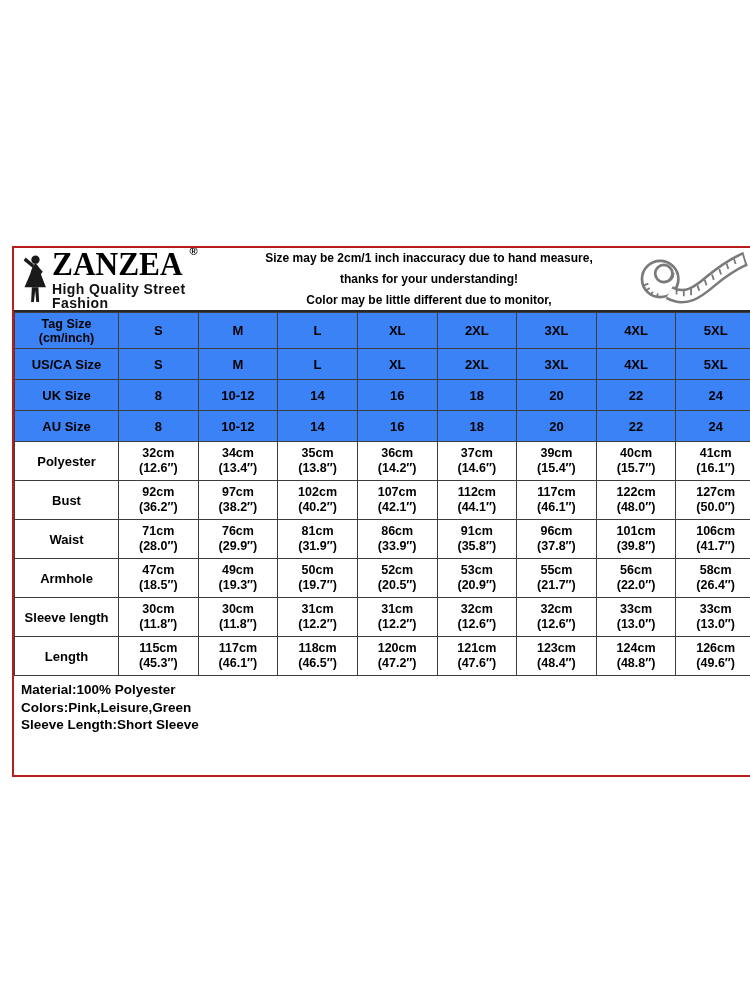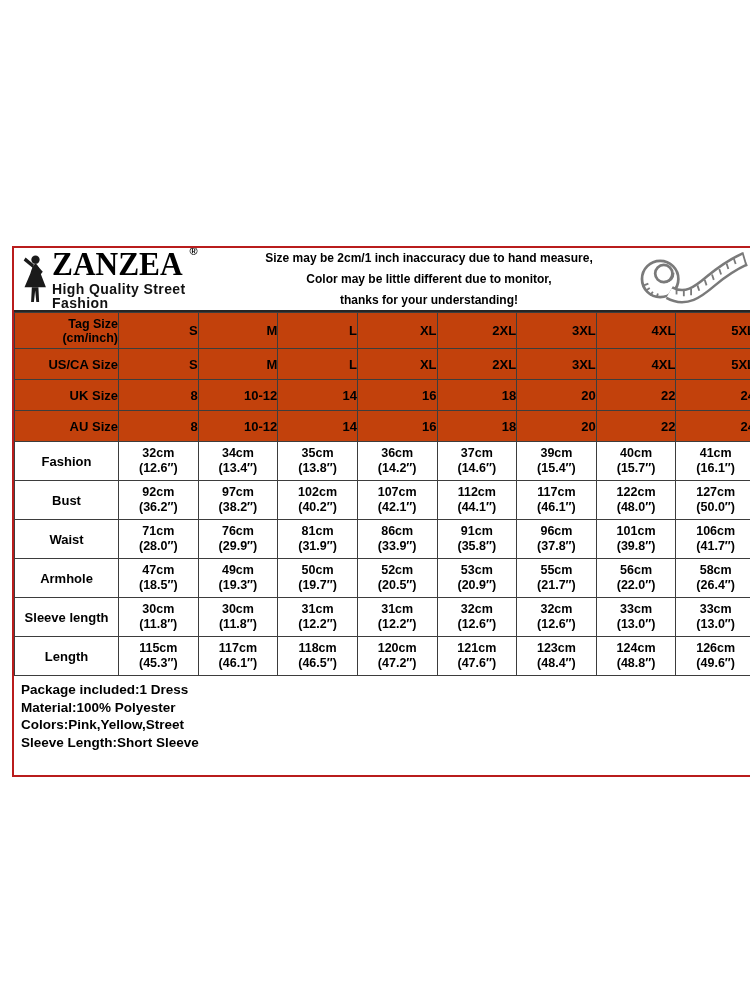--- a/index.html
+++ b/index.html
@@ -41,21 +41,21 @@
     border:1px solid #3d3d3d;text-align:center;vertical-align:middle;
     font-weight:bold;padding:1px 0;overflow:hidden;
   }
   td.lbl{font-size:13px;}
   td.val{font-size:13px;}
   tr.h-size td{height:28px;}
   tr.h-tag td{height:33px;}
   tr.h-meas td{height:36px;}
   tr.h-meas td.val{font-size:12.5px;line-height:15px;text-align:center;}
   tr.h-tag td.lbl{font-size:12.5px;line-height:14px;}
-  tr.shaded td{background:#c2410c;text-align:right;}
+  tr.shaded td{background:#3b82f6;}
   
   .product-info{
     padding:5px 7px 6px 7px;font-weight:bold;font-size:13.5px;line-height:17.6px;
     min-height:88px;
   }
 </style>
 </head>
 <body>
 
 <div class="sheet">
@@ -73,22 +73,22 @@
       </svg>
       <div class="logo-text">
         <div class="brand-row">
           <span class="brand">ZANZEA</span><span class="tm">®</span>
         </div>
         <div class="tagline">High Quality Street Fashion</div>
       </div>
     </div>
     <div class="disclaimer">
       <div>Size may be 2cm/1 inch inaccuracy due to hand measure,</div>
+      <div>thanks for your understanding!</div>
       <div>Color may be little different due to monitor,</div>
-      <div>thanks for your understanding!</div>
     </div>
     <div class="tape">
       <svg width="120" height="60" viewBox="0 0 130 66" xmlns="http://www.w3.org/2000/svg" aria-hidden="true">
         <g fill="none" stroke="#7a7a7a" stroke-width="3">
           <circle cx="30" cy="33" r="20"></circle>
           <circle cx="34" cy="27" r="9.5"></circle>
           <path d="M34,36.5 C41,36 44.5,32 44.5,26" stroke-width="2.5"></path>
         </g>
         <path d="M40,48 C58,58 72,47 86,35 C98,25 110,17 123,11" fill="none" stroke="#7a7a7a" stroke-width="16"></path>
         <path d="M40,48 C58,58 72,47 86,35 C98,25 110,17 123,11" fill="none" stroke="#ffffff" stroke-width="10.5"></path>
@@ -237,21 +237,21 @@
           </td>
           <td class="val">
             <div>22</div>
           </td>
           <td class="val">
             <div>24</div>
           </td>
         </tr>
         <tr class="h-meas">
           <td class="lbl">
-            <div>Fashion</div>
+            <div>Polyester</div>
           </td>
           <td class="val">
             <div>32cm</div>
             <div>(12.6″)</div>
           </td>
           <td class="val">
             <div>34cm</div>
             <div>(13.4″)</div>
           </td>
           <td class="val">
@@ -461,19 +461,18 @@
           </td>
           <td class="val">
             <div>126cm</div>
             <div>(49.6″)</div>
           </td>
         </tr>
       </tbody>
   </table>
 
   <div class="product-info">
-    <div>Package included:1 Dress</div>
     <div>Material:100% Polyester</div>
-    <div>Colors:Pink,Yellow,Street</div>
+    <div>Colors:Pink,Leisure,Green</div>
     <div>Sleeve Length:Short Sleeve</div>
   </div>
 
 </div>
 
 </body></html>

